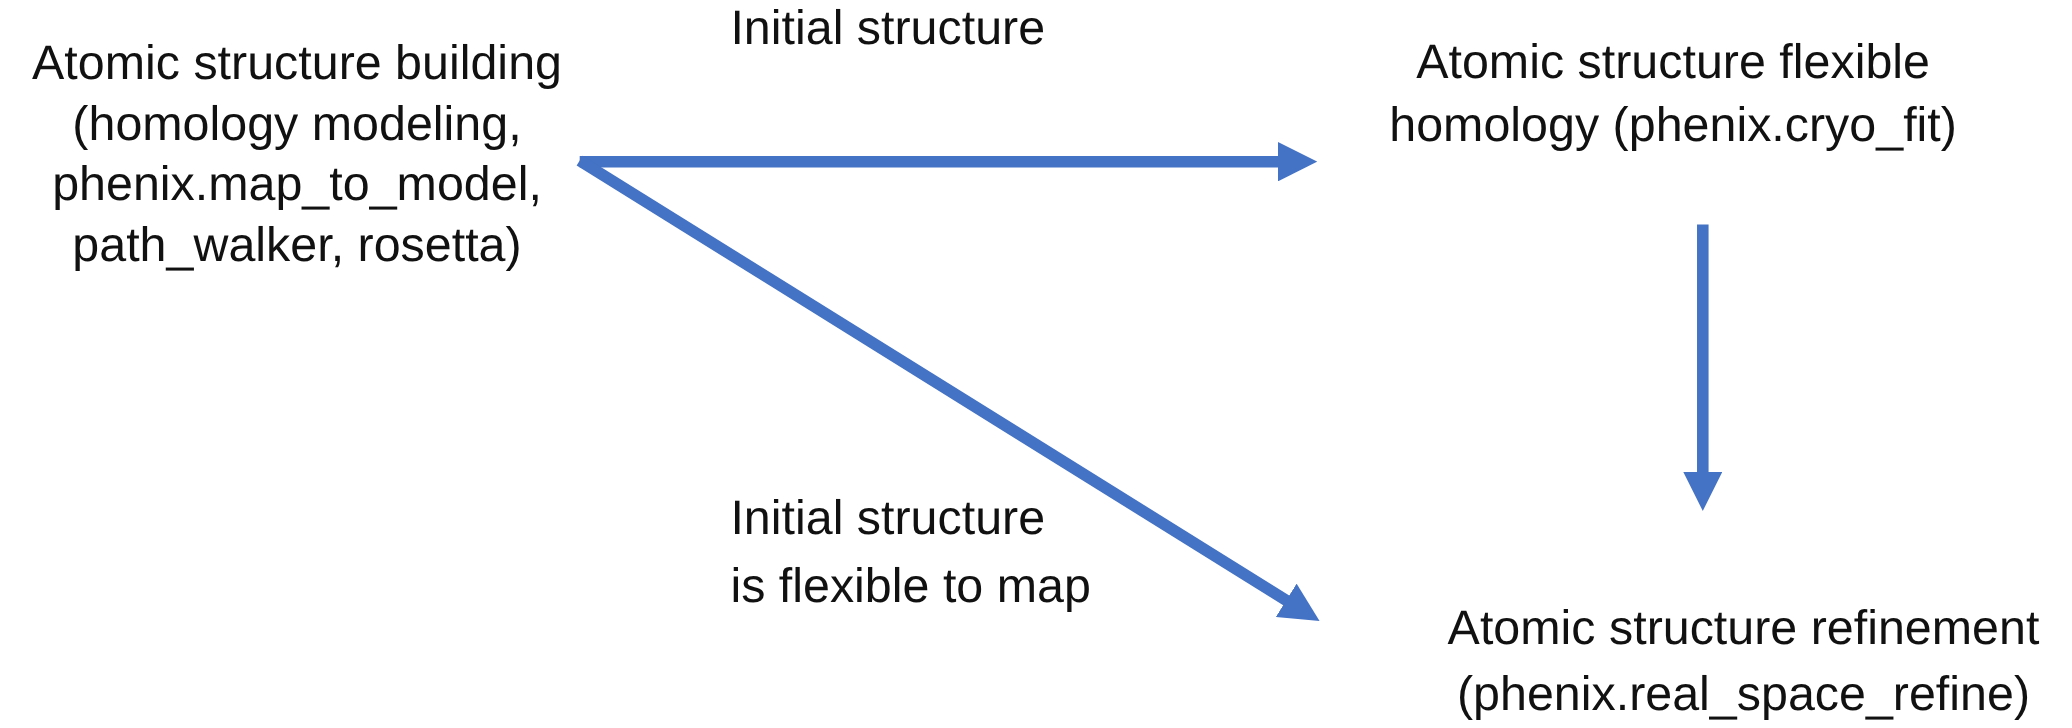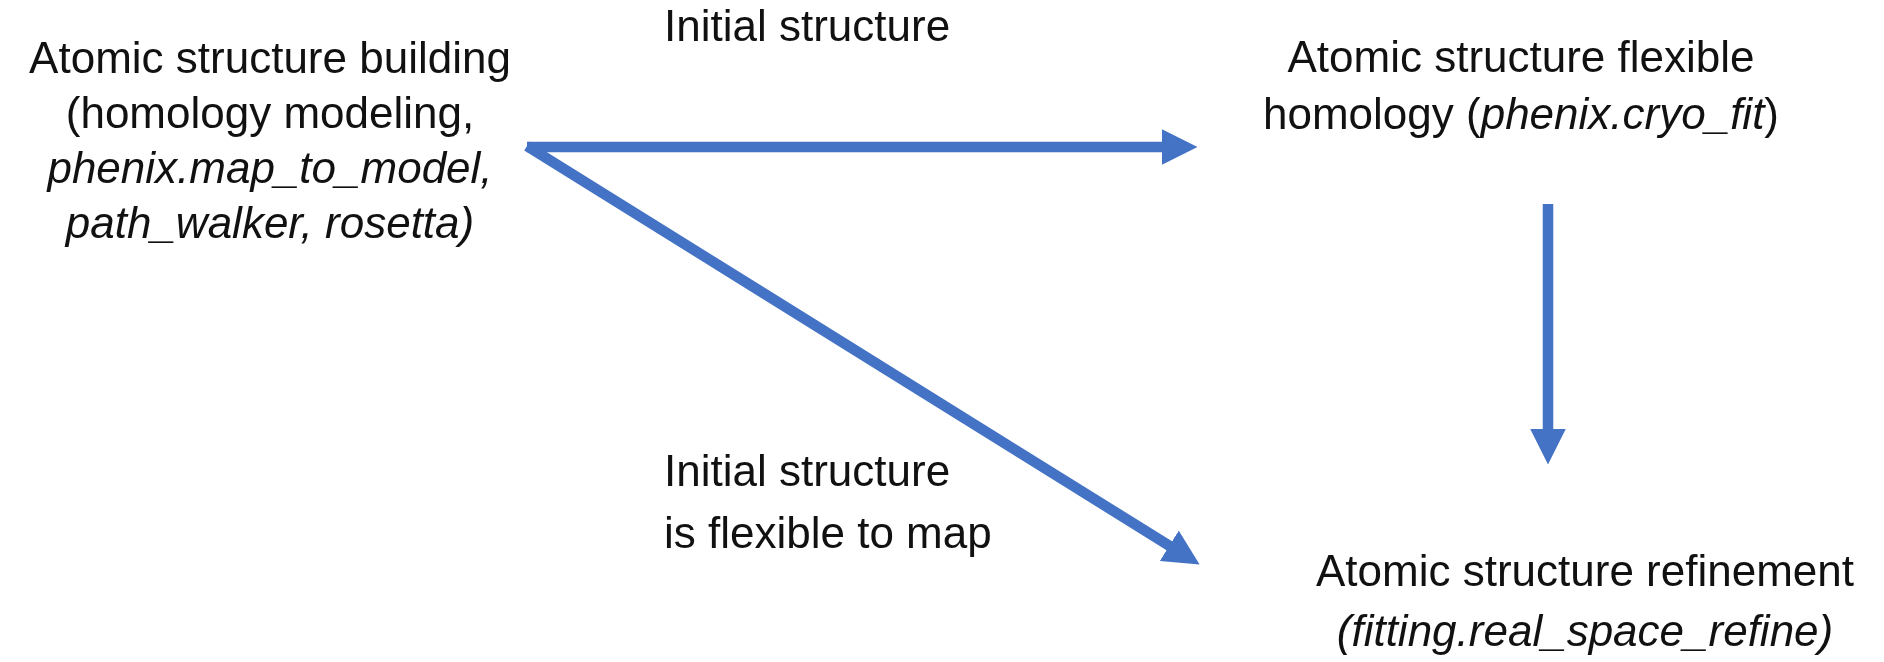--- a/index.html
+++ b/index.html
@@ -20,21 +20,21 @@
     font-size:44px;
     white-space:nowrap;
   }
   .node{text-align:center;}
   .edge-label{text-align:left;}
   .node-building{left:-10px;top:30px;width:560px;line-height:55px;}
   .label-different{left:664px;top:-4px;line-height:60px;}
   .node-fitting{left:1211px;top:28px;width:620px;line-height:57px;}
   .label-similar{left:664px;top:440px;line-height:62px;}
   .node-refinement{left:1265px;top:541px;width:640px;line-height:60px;}
-  .em{font-style:italic;}
+  .em{}
   .line{display:block;}
 </style>
 </head>
 <body>
 
 <svg class="arrows-layer" width="1884" height="662" viewBox="0 0 1884 662" xmlns="http://www.w3.org/2000/svg">
   <defs>
     <marker id="ah" viewBox="0 0 10 10" refX="6.5" refY="5" markerWidth="3.4" markerHeight="3.4" orient="auto">
       <path d="M0 0 L10 5 L0 10 Z" fill="var(--arrow)"></path>
     </marker>
@@ -63,15 +63,15 @@
 </div>
 
 <div class="edge-label label-similar">
   <span class="line">Initial structure</span>
   <span class="line">is flexible to map</span>
 </div>
 
 <div class="node node-refinement">
   <span class="line">Atomic structure refinement</span>
   <span class="line em">
-    <span>(</span><span>fitting.real_space_refine</span><span>)</span>
+    <span>(</span><span>phenix.real_space_refine</span><span>)</span>
   </span>
 </div>
 
 </body></html>

